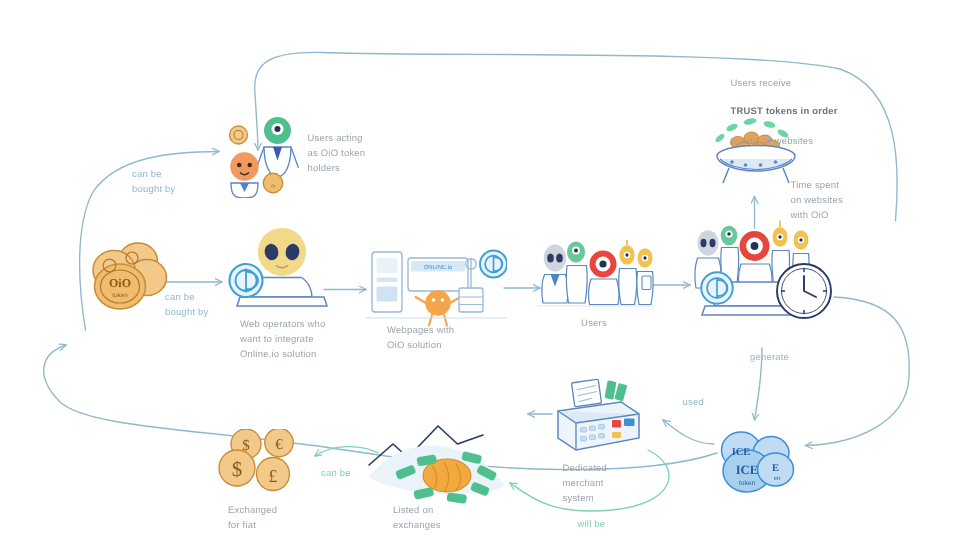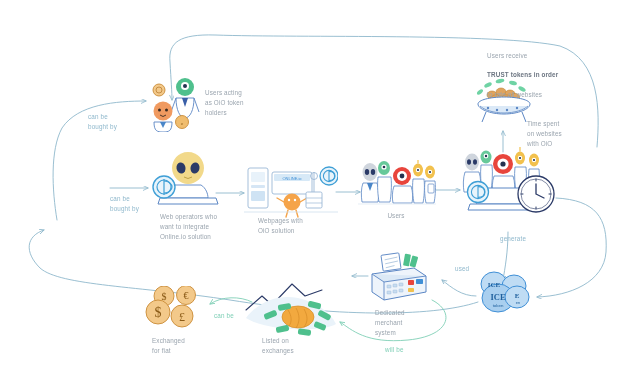--- a/index.html
+++ b/index.html
@@ -96,20 +96,37 @@
       <path d="M432,300 C456,312 450,336 408,340 C366,344 352,330 340,322" marker-end="url(#arrow-green)"></path>
 
       <path d="M252,302 C240,296 222,296 210,304" marker-end="url(#arrow-green)"></path>
     </g>
     <g fill="none" stroke="#2b3a67" stroke-width="1.1" stroke-linecap="round" stroke-linejoin="round">
 
       <path d="M246,310 L262,296 L272,305 L292,284 L305,296 L322,290"></path>
     </g>
   </svg>
 
+  <div class="node" style="left:54px; top:158px;">
+    <svg width="60" height="56" viewBox="0 0 60 56">
+      <g stroke="#c98b37" stroke-width="1" fill="#f3c98a">
+        <ellipse cx="38" cy="16" rx="13" ry="12"></ellipse>
+        <ellipse cx="44" cy="27" rx="13" ry="12"></ellipse>
+        <ellipse cx="22" cy="22" rx="14" ry="13"></ellipse>
+        <ellipse cx="26" cy="33" rx="17" ry="15" fill="#f0bd6f"></ellipse>
+      </g>
+      <g fill="none" stroke="#b3762a" stroke-width="0.8">
+        <ellipse cx="26" cy="33" rx="13" ry="11"></ellipse>
+        <circle cx="34" cy="14" r="4"></circle>
+        <circle cx="19" cy="19" r="4.2"></circle>
+      </g>
+      <text x="26" y="33" text-anchor="middle" font-family="'Liberation Serif', serif" font-size="8" fill="#8a5a16" font-weight="bold">OiO</text>
+      <text x="26" y="40" text-anchor="middle" font-family="'Liberation Sans', sans-serif" font-size="4.2" fill="#8a5a16">token</text>
+    </svg>
+  </div>
 
   <div class="node" style="left:146px; top:76px;">
     <svg width="62" height="56" viewBox="0 0 62 56">
 
       <circle cx="13" cy="14" r="6" fill="#f3c98a" stroke="#c98b37" stroke-width="0.9"></circle>
       <circle cx="13" cy="14" r="3" fill="none" stroke="#b3762a" stroke-width="0.7"></circle>
 
       <g>
         <ellipse cx="39" cy="11" rx="9" ry="9" fill="#4fc08d"></ellipse>
         <circle cx="39" cy="10" r="4" fill="#ffffff"></circle>
@@ -327,21 +344,21 @@
 
       <path d="M16,36 L12,46 M52,36 L56,46" stroke="#5b86c4" stroke-width="1" fill="none"></path>
     </svg>
   </div>
   <div class="caption" style="left:487px; top:41px; width:78px;">
     <span>Users receive</span><br>
     <strong>TRUST tokens in order</strong><br>
     <span>to rate all websites</span>
   </div>
 
-  <div class="node" style="left:474px; top:268px;">
+  <div class="node" style="left:474px; top:284px;">
     <svg width="64" height="56" viewBox="0 0 64 56">
       <g stroke="#3f8fd6" stroke-width="1" fill="#bfdcf4">
         <ellipse cx="20" cy="16" rx="13" ry="12"></ellipse>
         <ellipse cx="40" cy="18" rx="12" ry="11"></ellipse>
         <ellipse cx="24" cy="30" rx="16" ry="14" fill="#a9cfef"></ellipse>
         <ellipse cx="43" cy="29" rx="12" ry="11" fill="#bfdcf4"></ellipse>
       </g>
       <text x="20" y="19" text-anchor="middle" font-family="'Liberation Serif', serif" font-size="7" fill="#1f5f9c" font-weight="bold">ICE</text>
       <text x="24" y="32" text-anchor="middle" font-family="'Liberation Serif', serif" font-size="8.5" fill="#1f5f9c" font-weight="bold">ICE</text>
       <text x="24" y="39" text-anchor="middle" font-family="'Liberation Sans', sans-serif" font-size="4.4" fill="#1f5f9c">token</text>

